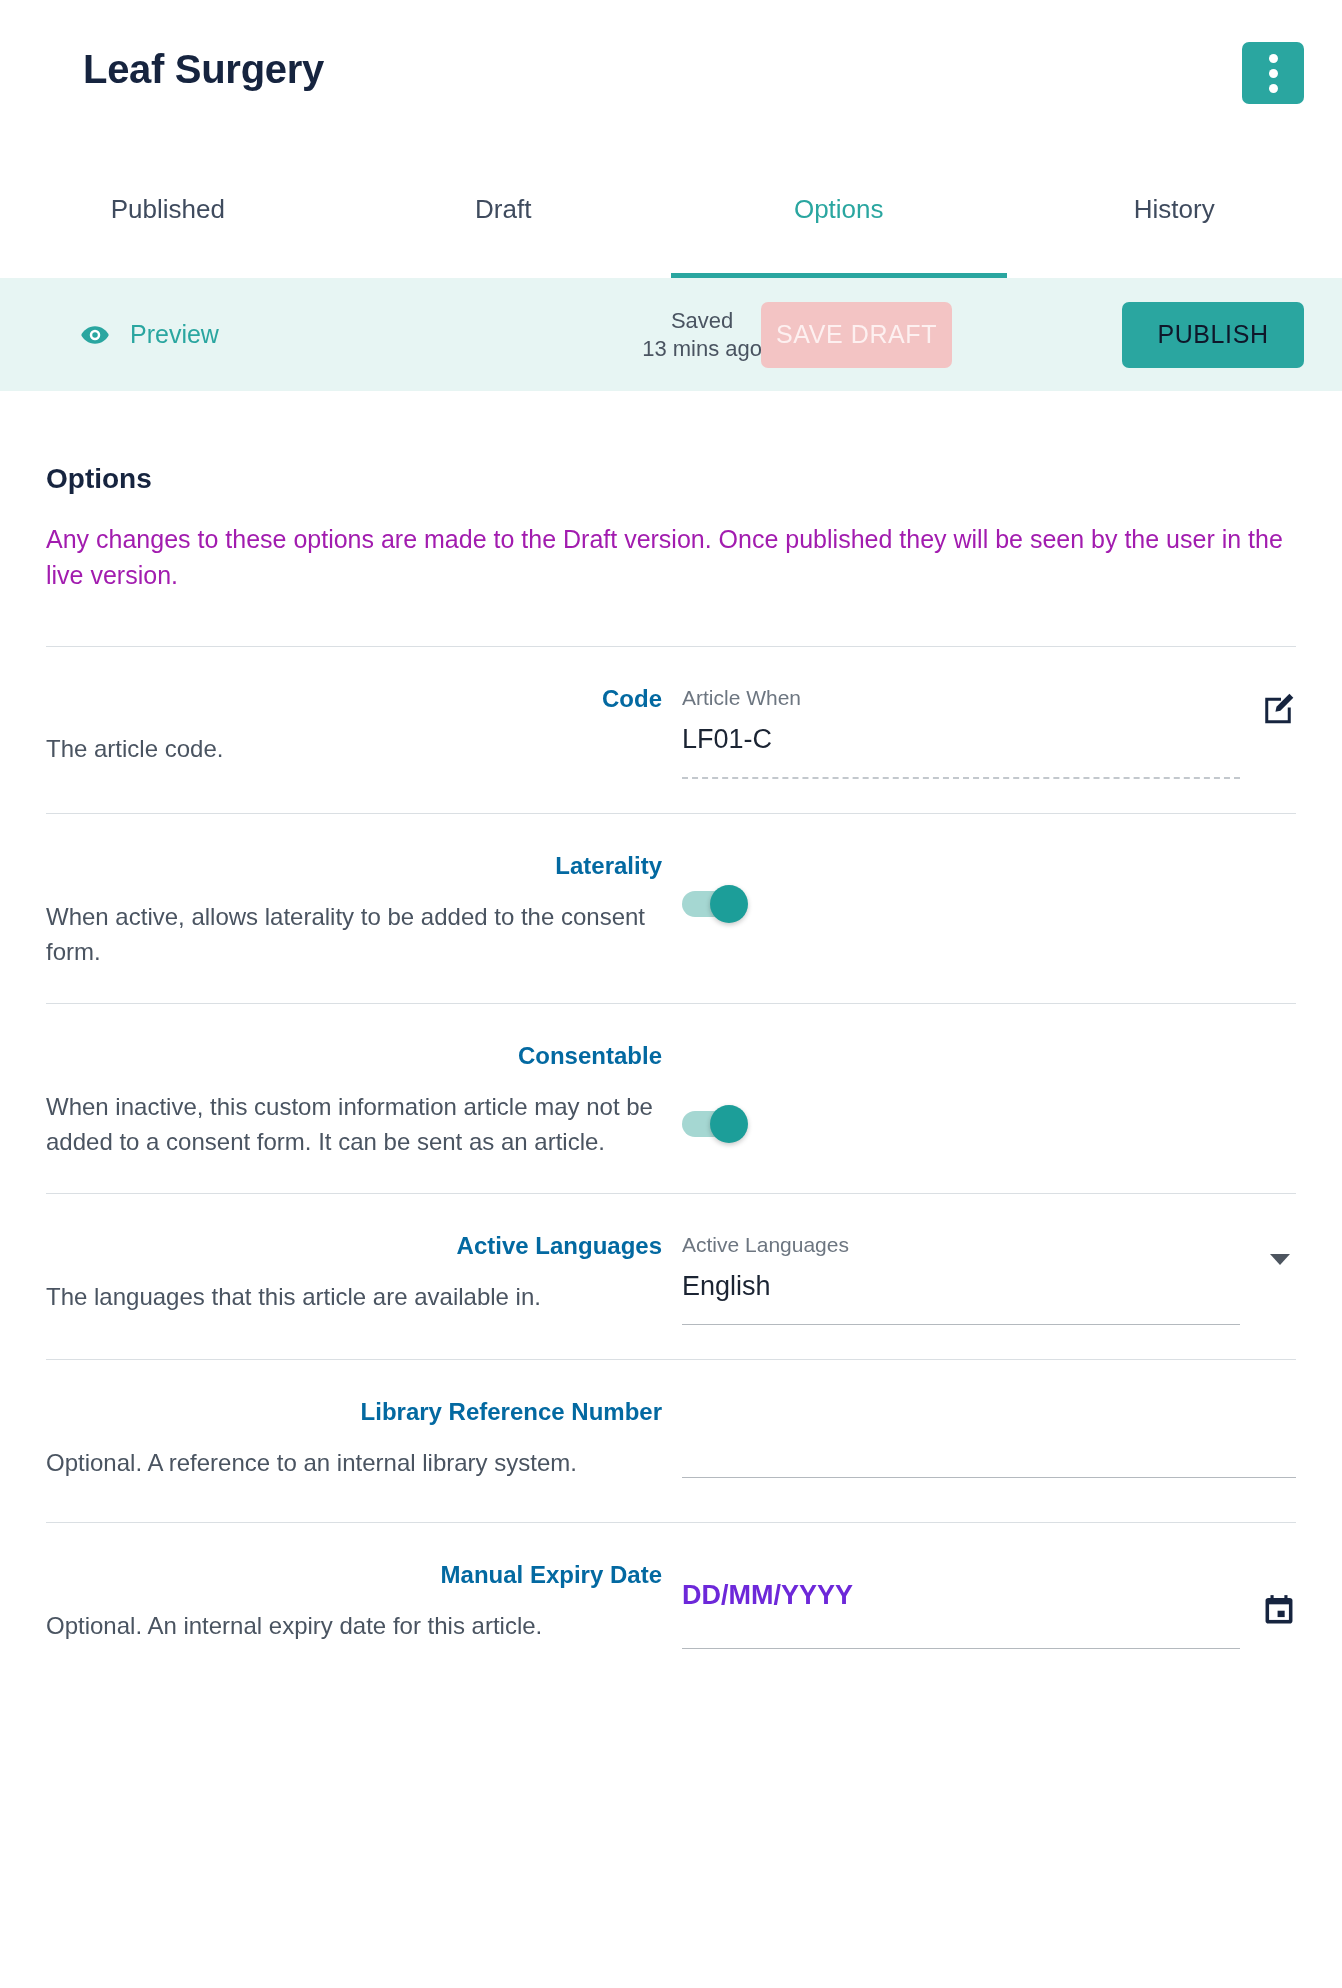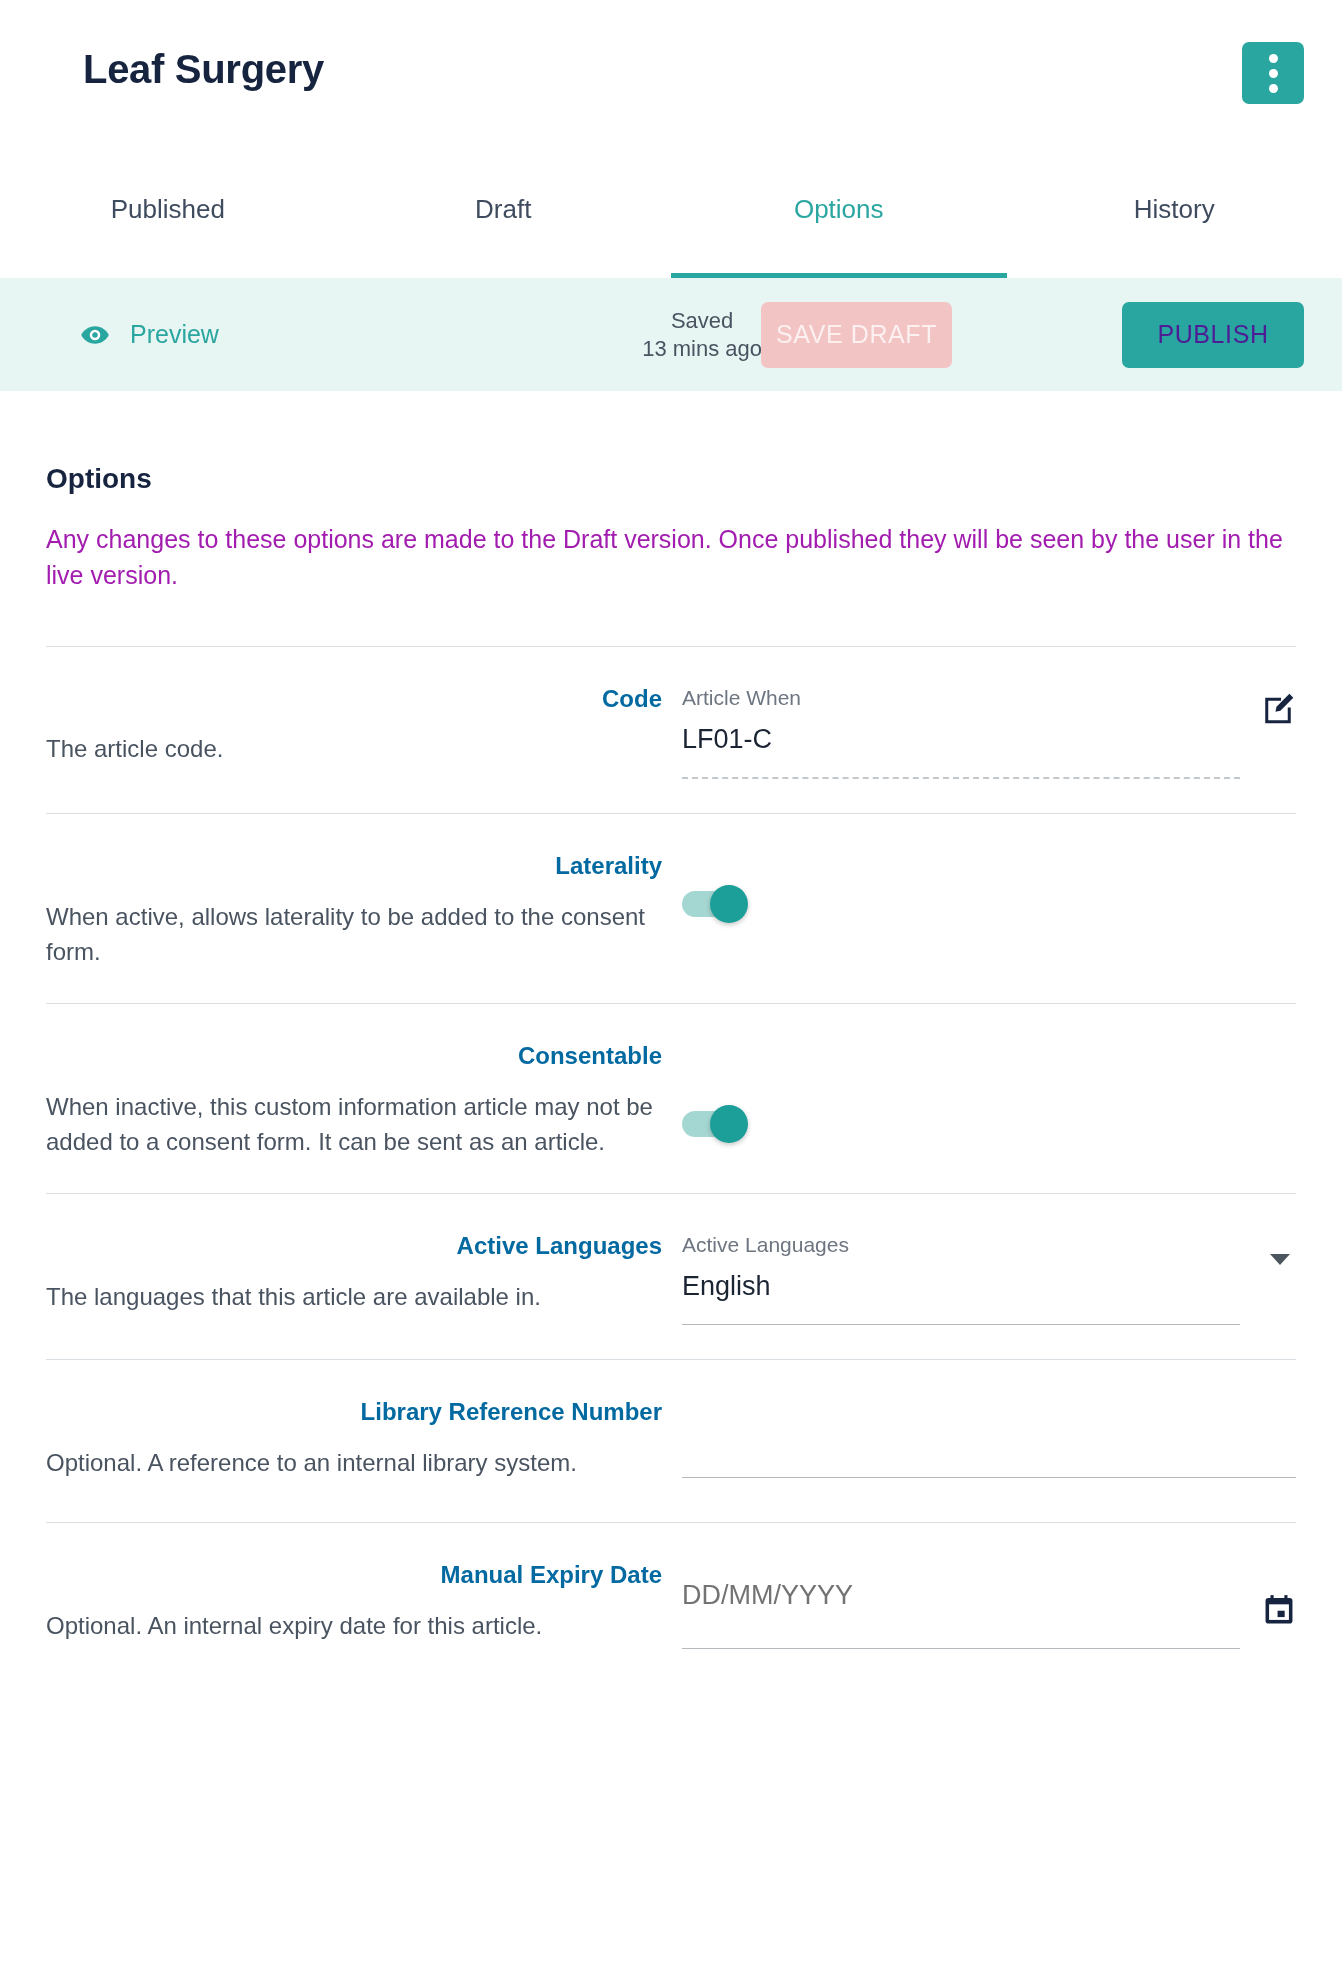--- a/index.html
+++ b/index.html
@@ -119,21 +119,21 @@
     line-height: 1.25;
     color: #4a5461;
   }
   .saved-status span { display: block; }
   .btn {
     position: absolute;
     border: none;
     border-radius: 7px;
     font-size: 25px;
     letter-spacing: 0.6px;
-    color: #4c1d95;
+    color: #0f172a;
     cursor: pointer;
     display: flex;
     align-items: center;
     justify-content: center;
     font-family: "Liberation Sans", sans-serif;
   }
   .btn-save-draft {
     right: 390px;
     width: 191px;
     height: 66px;
@@ -216,21 +216,22 @@
     line-height: 1.2;
   }
   .field-value {
     font-size: 27px;
     color: #1b2433;
     margin-top: 13px;
     line-height: 1.2;
     min-height: 32px;
   }
   .field-value.placeholder {
-    color: #737373;
+    color: #6d28d9;
+    font-weight: bold;
   }
   .field-underline {
     margin-top: 22px;
     height: 1px;
     background: #b4b9be;
   }
   .field-underline.dashed {
     height: 0;
     background: none;
     border-top: 2px dashed #c3c8cd;

